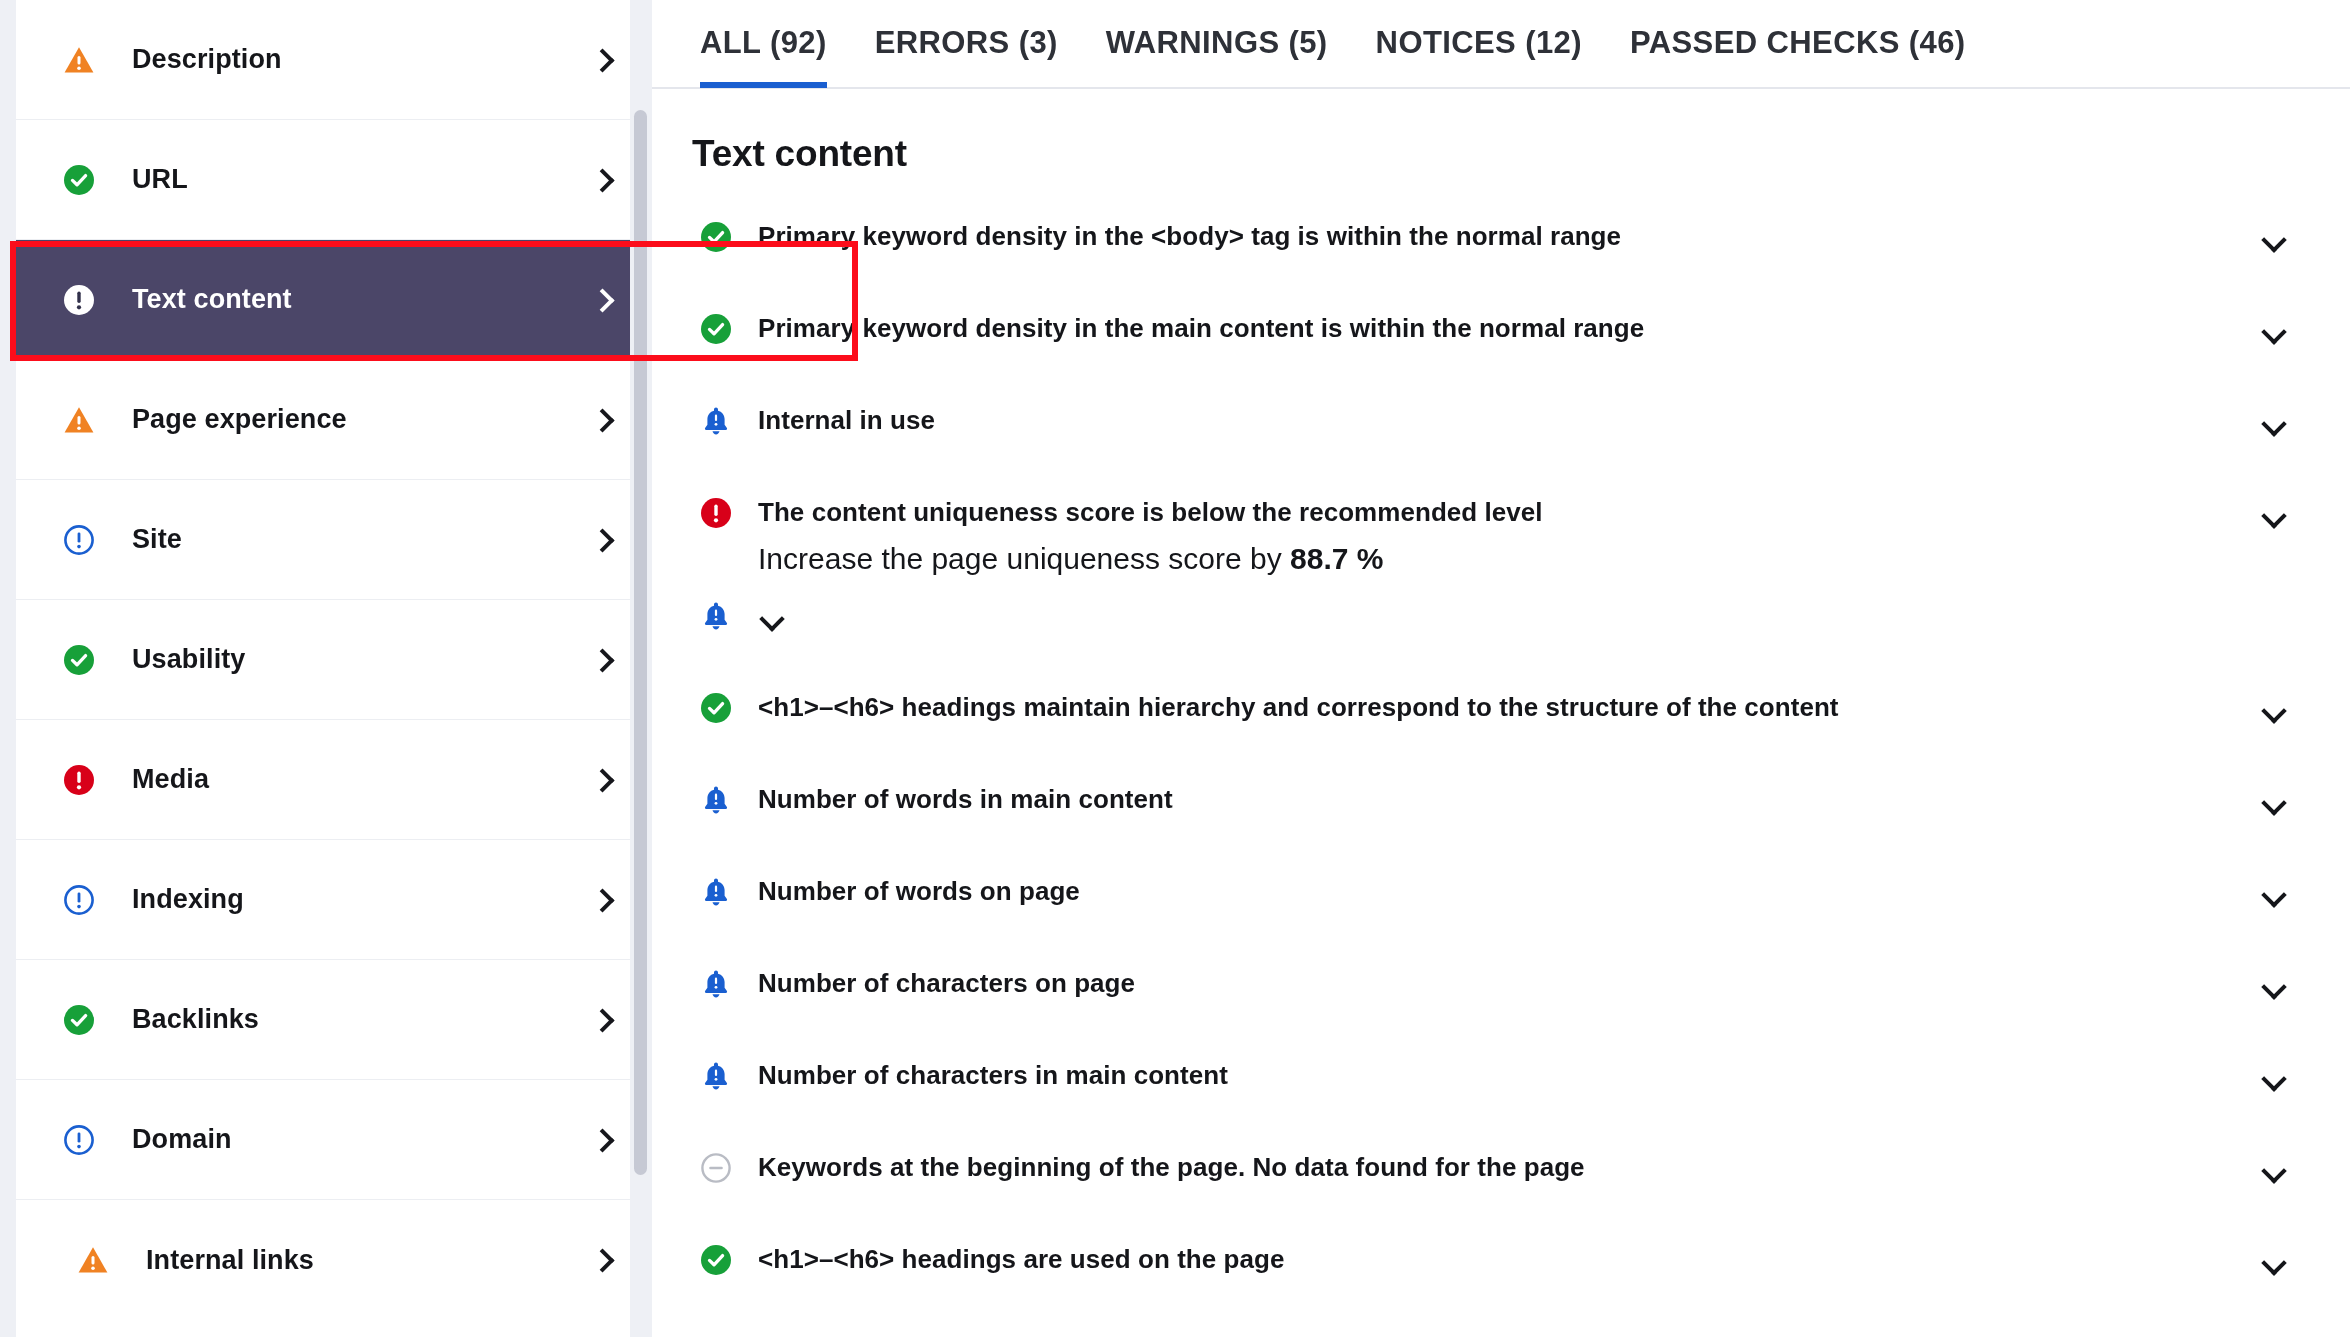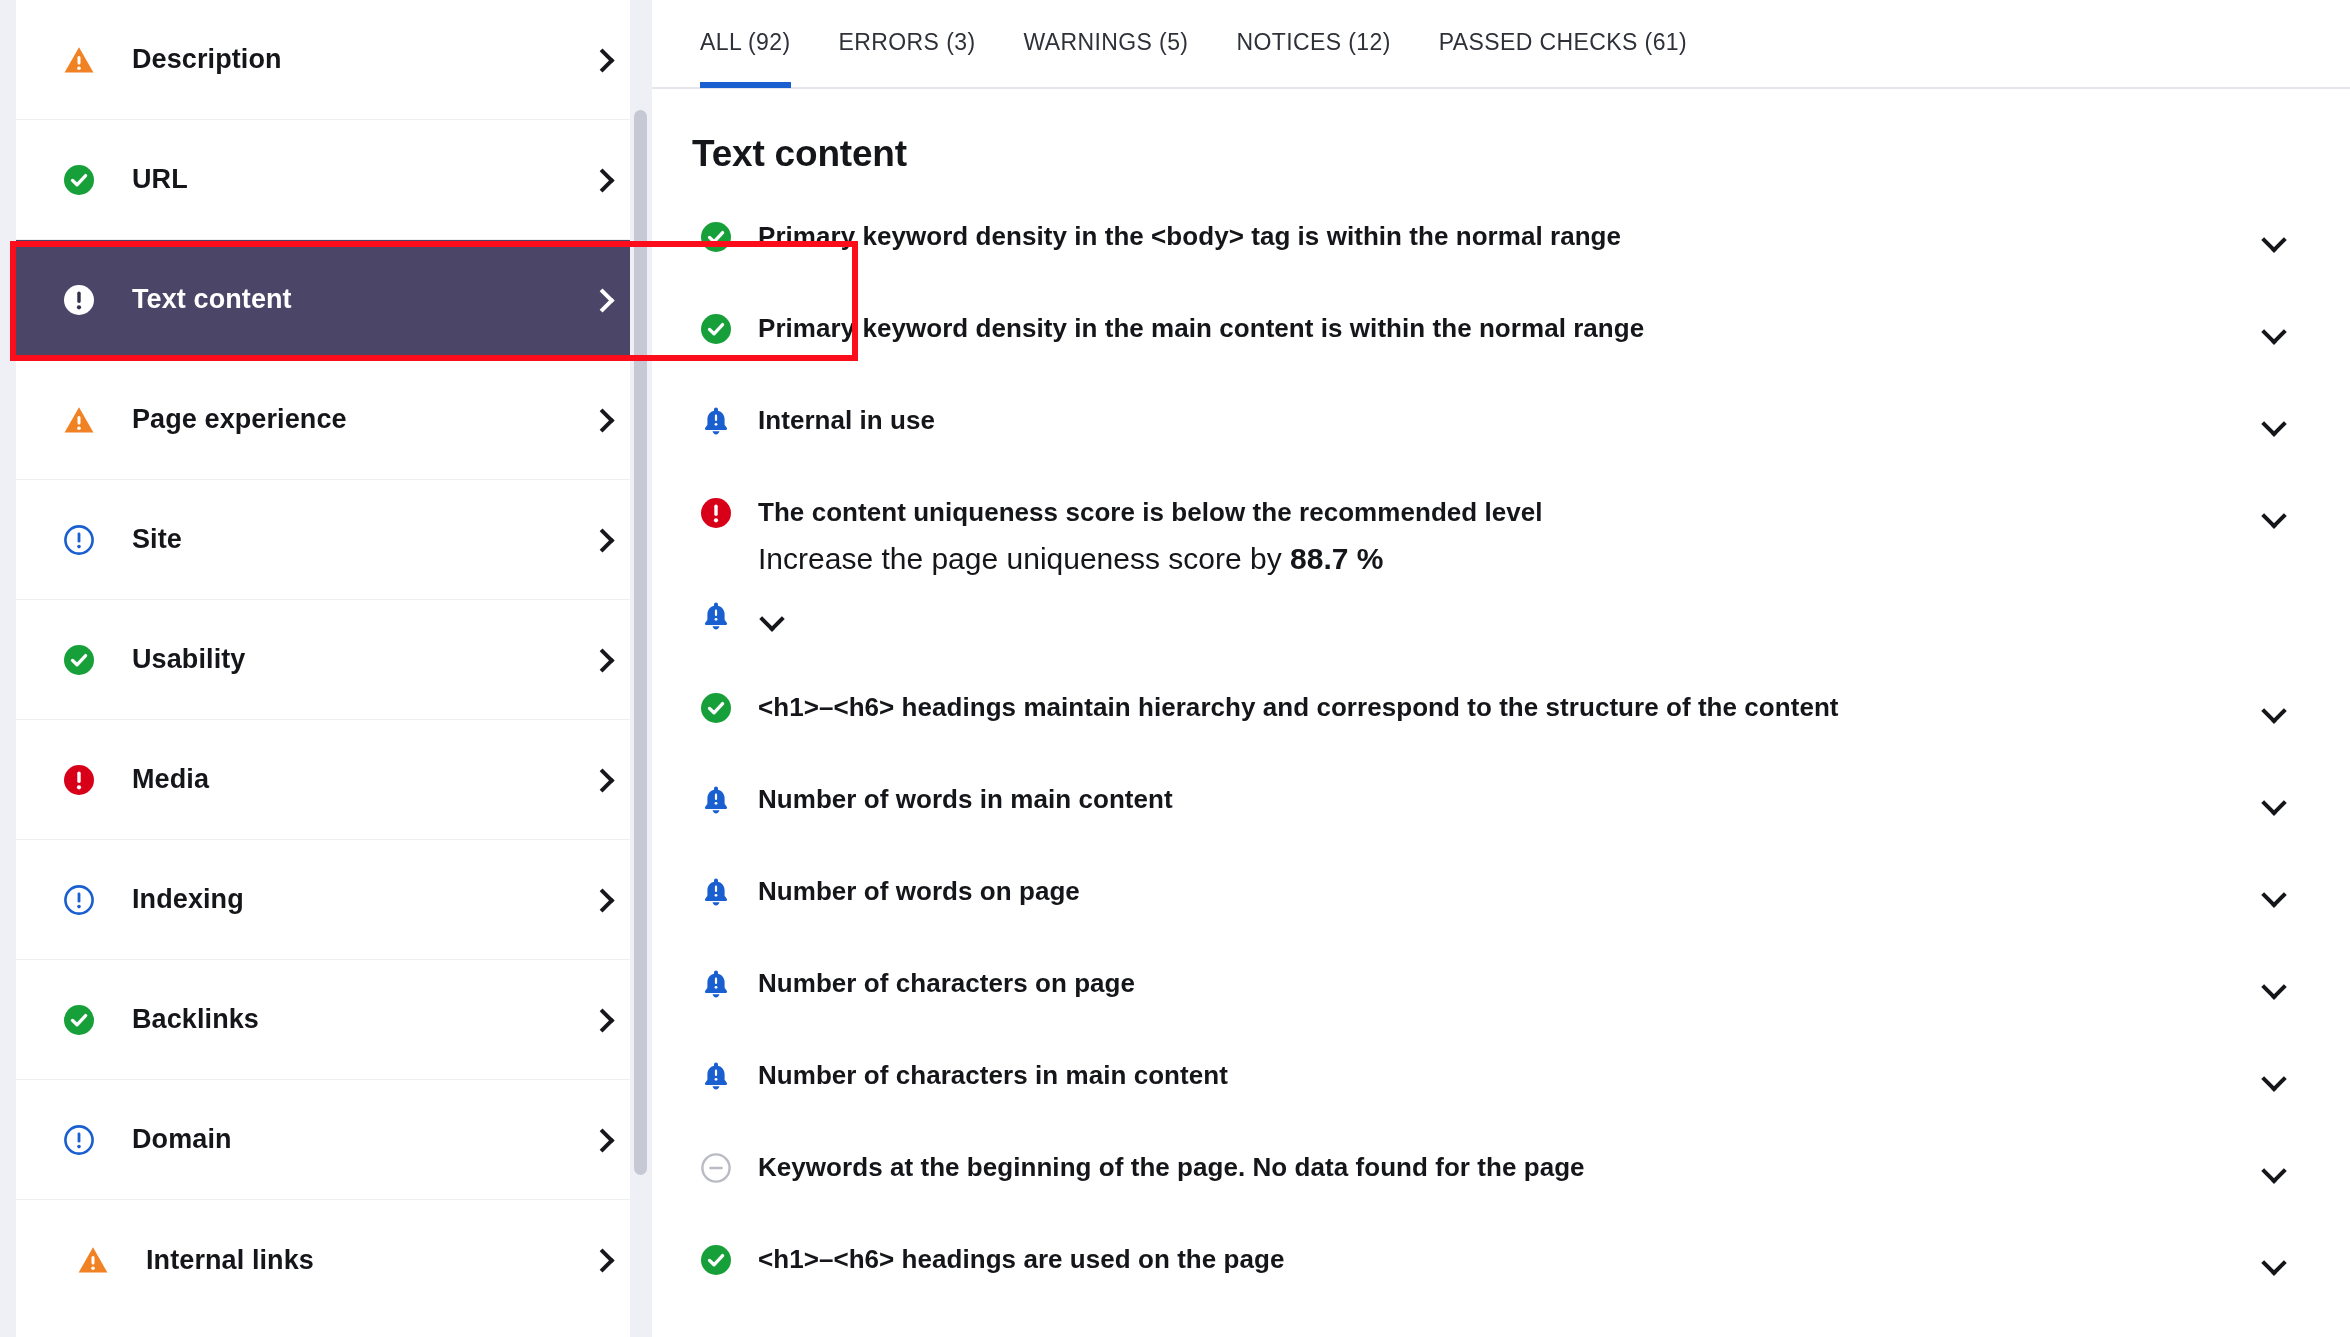--- a/index.html
+++ b/index.html
@@ -142,22 +142,22 @@
     position: relative;
     height: 89px;
     padding-left: 48px;
     display: flex;
     align-items: center;
     border-bottom: 2px solid #e4e6ec;
     background: #ffffff;
   }
 
   .tab {
-    font-size: 23px;
-    font-weight: normal;
+    font-size: 31px;
+    font-weight: bold;
     letter-spacing: 0.4px;
     color: #2e3138;
     margin-right: 48px;
     padding-bottom: 2px;
     position: relative;
     height: 89px;
     display: flex;
     align-items: center;
     cursor: pointer;
     white-space: nowrap;
@@ -378,21 +378,21 @@
 
     <div class="annot-box"></div>
   </div>
 
   <div class="main">
     <div class="tabbar" id="tabbar">
         <div class="tab active">ALL (92)</div>
         <div class="tab">ERRORS (3)</div>
         <div class="tab">WARNINGS (5)</div>
         <div class="tab">NOTICES (12)</div>
-        <div class="tab">PASSED CHECKS (61)</div>
+        <div class="tab">PASSED CHECKS (46)</div>
       </div>
     <div class="panel-title">Text content</div>
     <div class="check-list" id="checklist">
         <div class="check-row">
           <span class="check-icon">
             <svg width="32" height="32" viewBox="0 0 32 32">
               <circle cx="16" cy="16" r="15" fill="#17a039"></circle>
               <path d="M9.5 16.4 L14 20.8 L22.6 11.6" fill="none" stroke="#fff" stroke-width="3.3" stroke-linecap="round" stroke-linejoin="round"></path>
             </svg>
           </span>

